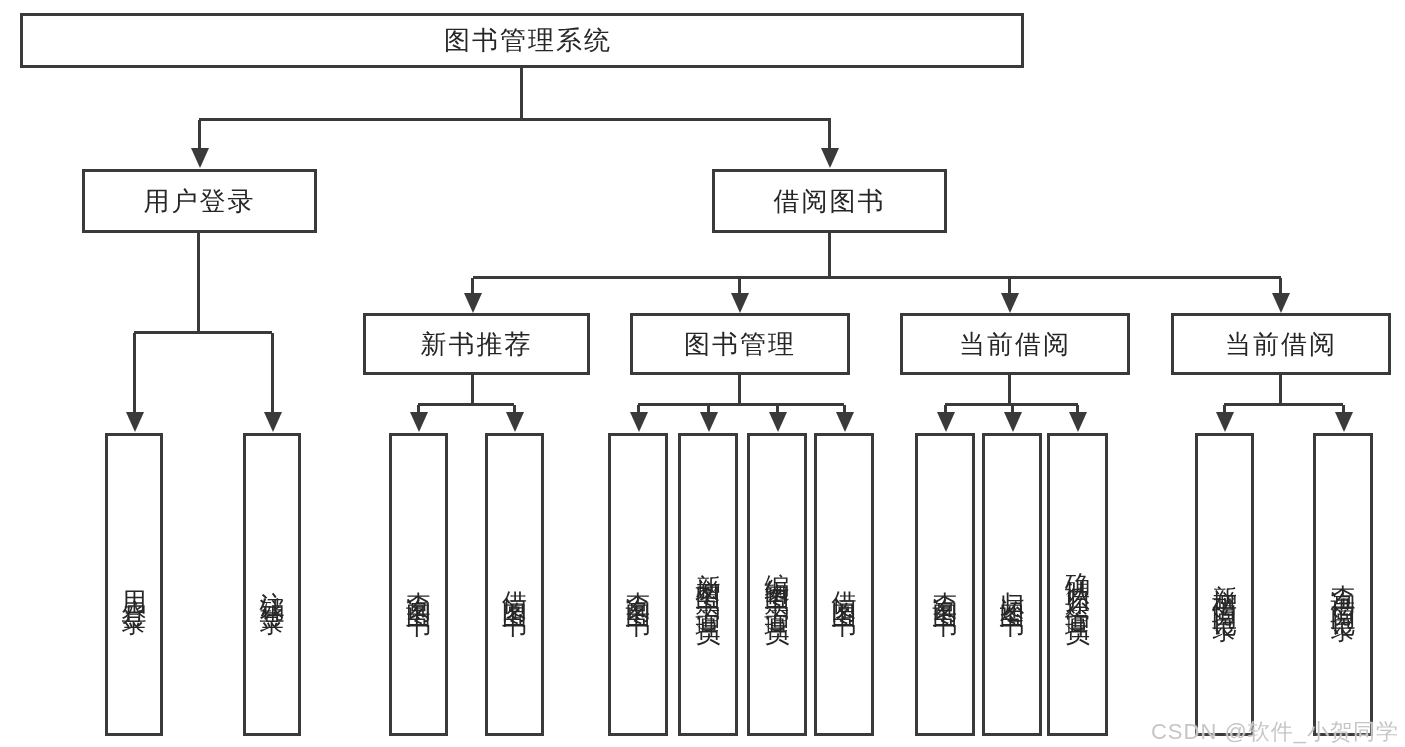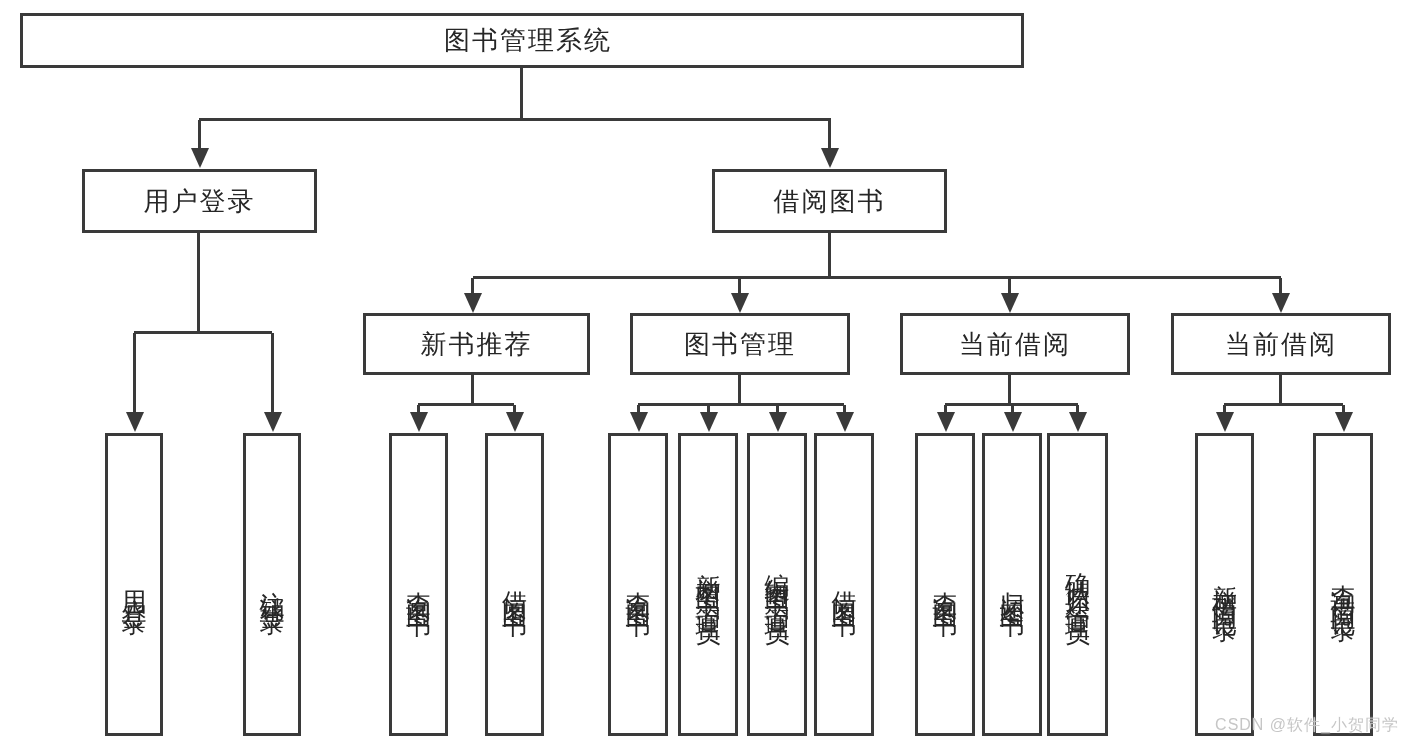--- a/index.html
+++ b/index.html
@@ -52,22 +52,22 @@
     transform: translateX(-50%);
     width: 0; height: 0;
     border-left: 9px solid transparent;
     border-right: 9px solid transparent;
     border-top: 20px solid var(--line);
   }
 
   .watermark {
     position: absolute;
     right: 6px;
-    bottom: 11px;
-    font-size: 16px;
+    bottom: 0;
+    font-size: 22px;
     color: var(--watermark);
     letter-spacing: 1px;
     z-index: 10;
     text-shadow: 0 0 2px rgba(255,255,255,0.9);
   }
 </style>
 </head>
 <body>
 
 <div class="stage">

